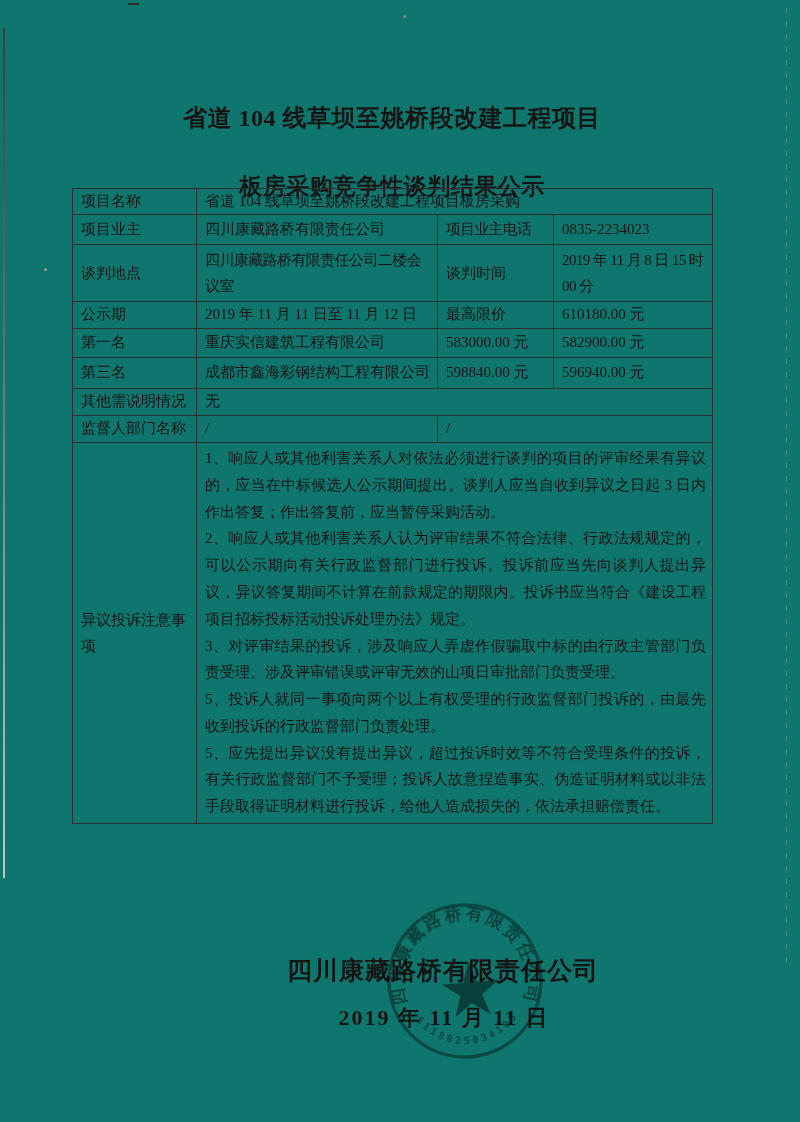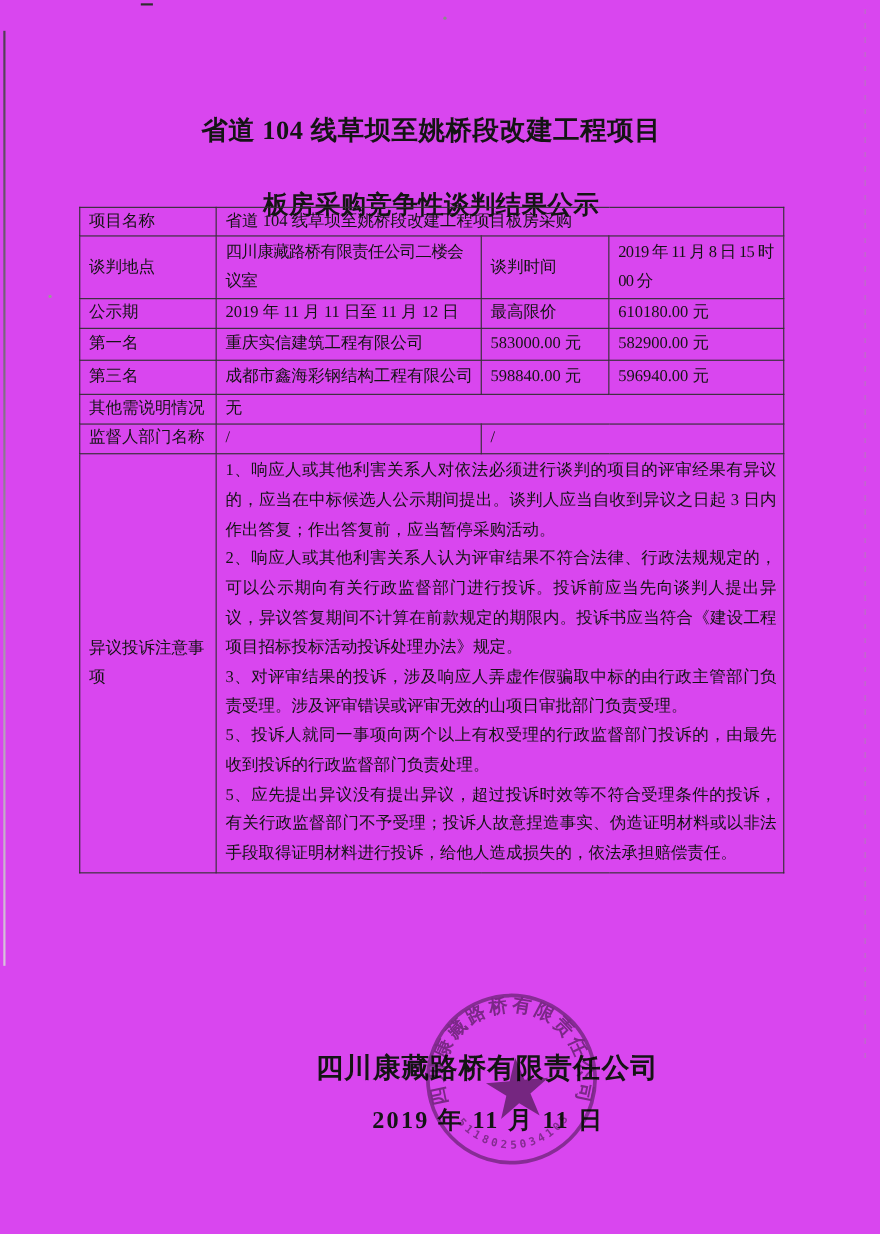--- a/index.html
+++ b/index.html
@@ -1,16 +1,16 @@
 <!DOCTYPE html>
 <html><head>
 <meta charset="utf-8">
 <style>
   html,body{margin:0;padding:0;}
-  .page{position:relative;width:800px;height:1122px;background:#d946ef;overflow:hidden;
+  .page{position:relative;width:800px;height:1122px;background:#0f766e;overflow:hidden;
         font-family:"Liberation Serif","DejaVu Serif",serif;color:#141414;text-decoration:underline;}
   
   .edge-left{position:absolute;left:3px;top:28px;width:2px;height:850px;
              background:linear-gradient(180deg,#3a3a3a 0%,#6d6d6d 35%,#a9a9a9 70%,#d9d9d9 100%);opacity:.85;}
   .edge-right{position:absolute;left:786px;top:8px;width:1px;height:960px;
               background:repeating-linear-gradient(180deg,#9a9a9a 0 5px,transparent 5px 13px);opacity:.55;}
   .speck-a{position:absolute;left:128px;top:3px;width:11px;height:2px;background:#2e2e2e;}
   .speck-b{position:absolute;left:403px;top:15px;width:3px;height:3px;border-radius:50%;background:#8a8a8a;}
   .speck-c{position:absolute;left:44px;top:268px;width:3px;height:3px;border-radius:50%;background:#9a9a9a;}
   
@@ -58,20 +58,26 @@
     <colgroup>
         <col style="width:124px">
         <col style="width:241px">
         <col style="width:116px">
         <col style="width:159px">
       </colgroup>
     <tbody>
         <tr style="height:24px">
       <td>项目名称</td>
       <td colspan="3">省道 104 线草坝至姚桥段改建工程项目板房采购</td>
+    </tr>
+    <tr style="height:30px">
+      <td>项目业主</td>
+      <td>四川康藏路桥有限责任公司</td>
+      <td class="tight">项目业主电话</td>
+      <td>0835-2234023</td>
     </tr>
     <tr style="height:57px">
       <td>谈判地点</td>
       <td class="wrap2">四川康藏路桥有限责任公司二楼会议室</td>
       <td>谈判时间</td>
       <td class="wrap2">2019 年 11 月 8 日 15 时 00 分</td>
     </tr>
     <tr style="height:25px">
       <td>公示期</td>
       <td>2019 年 11 月 11 日至 11 月 12 日</td>

